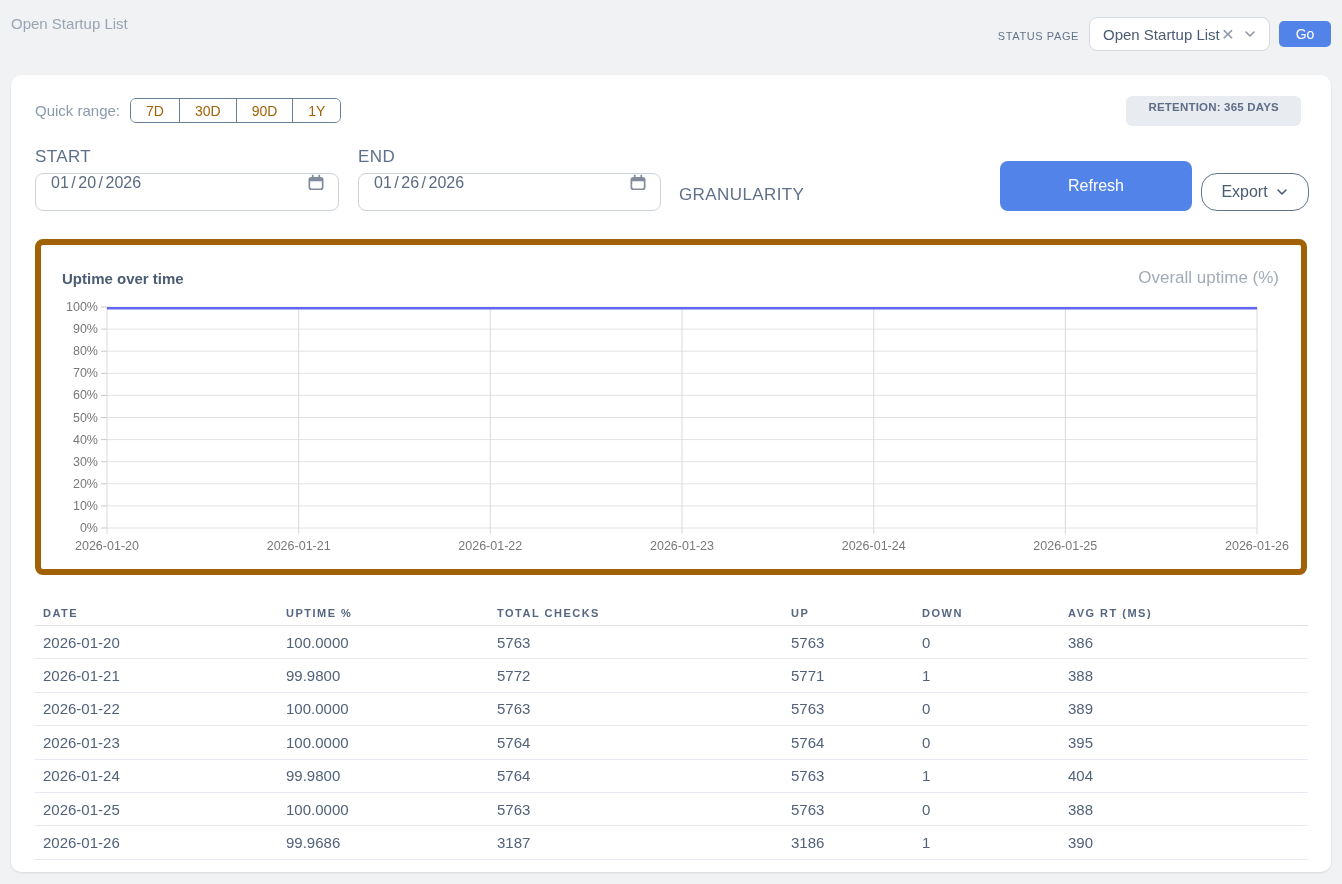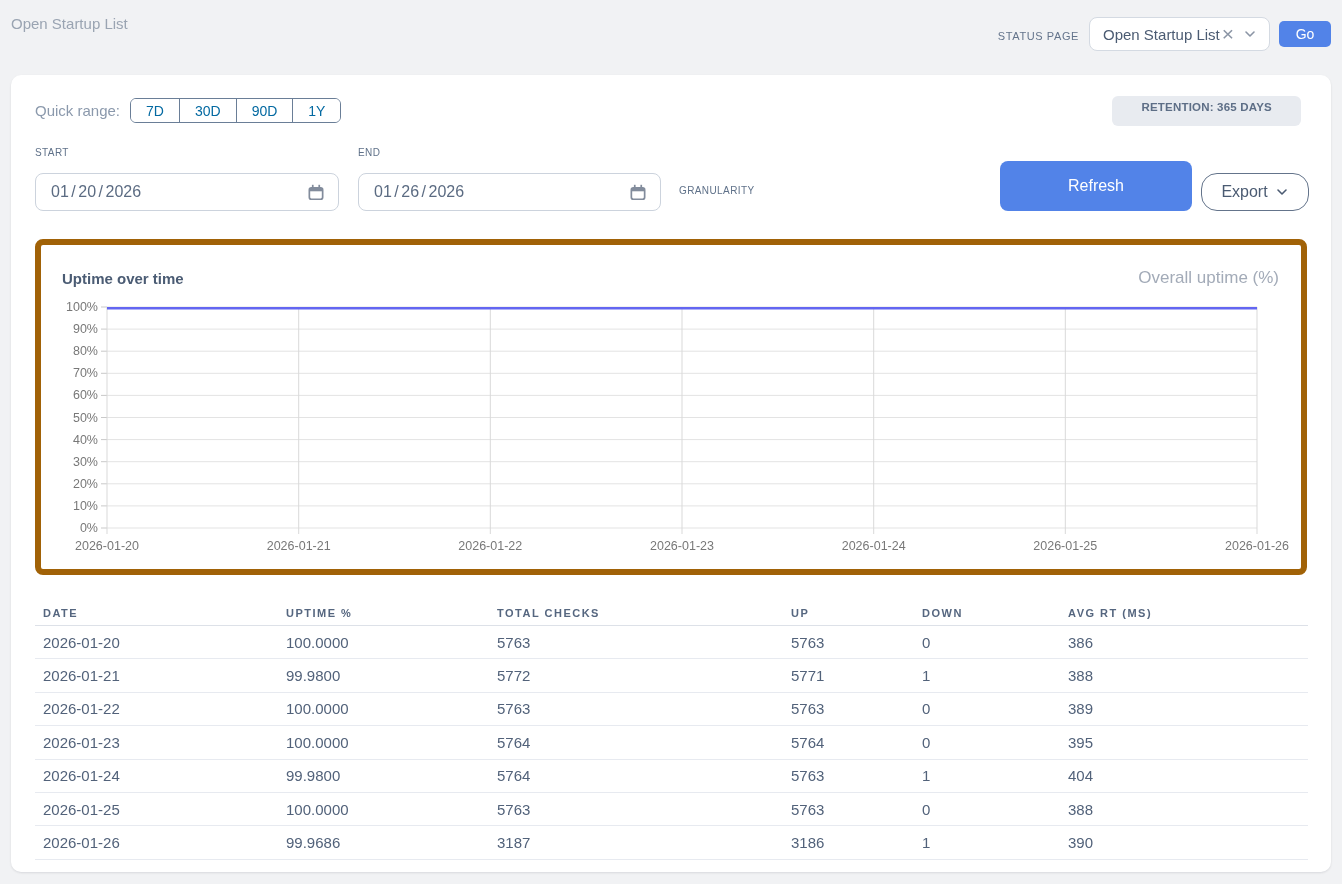--- a/index.html
+++ b/index.html
@@ -10,28 +10,28 @@
 .topctl { display:flex; align-items:center; margin-top:6px; }
 .statuslabel { font-size:11px; font-weight:500; color:#64748b; letter-spacing:0.6px; margin-right:10px; margin-top:3px; }
 .sel { display:flex; align-items:center; background:#fff; border:1px solid #d4dae2; border-radius:8px; height:34px; padding:0 12px 0 13px; color:#4b5b72; font-size:15px; }
 .sel .x { color:#8b95a5; margin-left:2px; font-size:21px; line-height:10px; }
 .sel svg { margin-left:9px; }
 .go { margin-left:9px; width:52px; height:26px; background:#5283e8; color:#fff; border:none; border-radius:5px; font-size:14px; font-family:inherit; }
 .card { background:#fff; border-radius:10px; box-shadow:0 1px 2px rgba(16,24,40,.05), 0 1px 3px rgba(16,24,40,.06); padding:23px 24px; height:797px; }
 .row1 { display:flex; align-items:center; height:25px; }
 .ql { font-size:15px; color:#8b99ac; margin-right:10px; }
 .seg { display:flex; border:1px solid #6a7e97; border-radius:6px; overflow:hidden; height:25px; }
-.seg button { background:#fff; border:none; border-left:1px solid #6a7e97; color:#0369a1; font-size:14px; font-family:inherit; padding:0 15px; height:100%; }
+.seg button { background:#fff; border:none; border-left:1px solid #6a7e97; color:#a16207; font-size:14px; font-family:inherit; padding:0 15px; height:100%; }
 .seg button:first-child { border-left:none; }
-.badge { margin-left:auto; margin-right:6px; background:#e8ebf0; color:#5d6e86; border-radius:6px; font-size:11.5px; font-weight:600; letter-spacing:0.2px; height:30px; line-height:22px; padding:0 29px; }
+.badge { margin-left:auto; margin-right:6px; background:#e8ebf0; color:#5d6e86; border-radius:6px; font-size:11.5px; font-weight:600; letter-spacing:0.2px; height:30px; line-height:22px; padding:0 22px; }
 .row2 { display:flex; margin-top:24px; align-items:flex-end; }
 .row2 > * { flex-shrink:0; }
 .field { display:flex; flex-direction:column; }
-.field label { font-size:10px; font-weight:500; color:#5f7189; letter-spacing:0.4px; margin-bottom:15px; }
-.inputbox { display:flex; align-items:center; background:#fff; border:1px solid #ccd3dd; border-radius:8px; height:38px; padding:0 14px 0 15px; color:#5b6b82; font-size:16px; }
+.field label { font-size:17px; font-weight:500; color:#5f7189; letter-spacing:0.4px; margin-bottom:6px; }
+.inputbox { display:flex; align-items:flex-start; background:#fff; border:1px solid #ccd3dd; border-radius:8px; height:38px; padding:0 14px 0 15px; color:#5b6b82; font-size:16px; }
 .datetxt { font-size:16px; }
 .sl { margin:0 2.5px; }
 .inputbox .grow { flex:1; }
 .f1 { width:304px; margin-right:19px; }
 .f2 { width:303px; margin-right:18px; }
 .f3 { width:306px; margin-right:15px; }
 .refresh { width:192px; height:50px; background:#5283e8; border:none; border-radius:8px; color:#fff; font-size:16px; font-family:inherit; margin-right:9px; }
 .export { width:108px; height:38px; background:#fff; border:1px solid #64748b; border-radius:16px; color:#4b5b72; font-size:16px; font-family:inherit; display:flex; align-items:center; justify-content:center; gap:7px; }
 .chartcard { margin-top:28px; border:6px solid #a16207; border-radius:8px; height:336px; padding:22px 22px 22px 21px; }
 .charthead { display:flex; justify-content:space-between; align-items:center; height:22px; }

